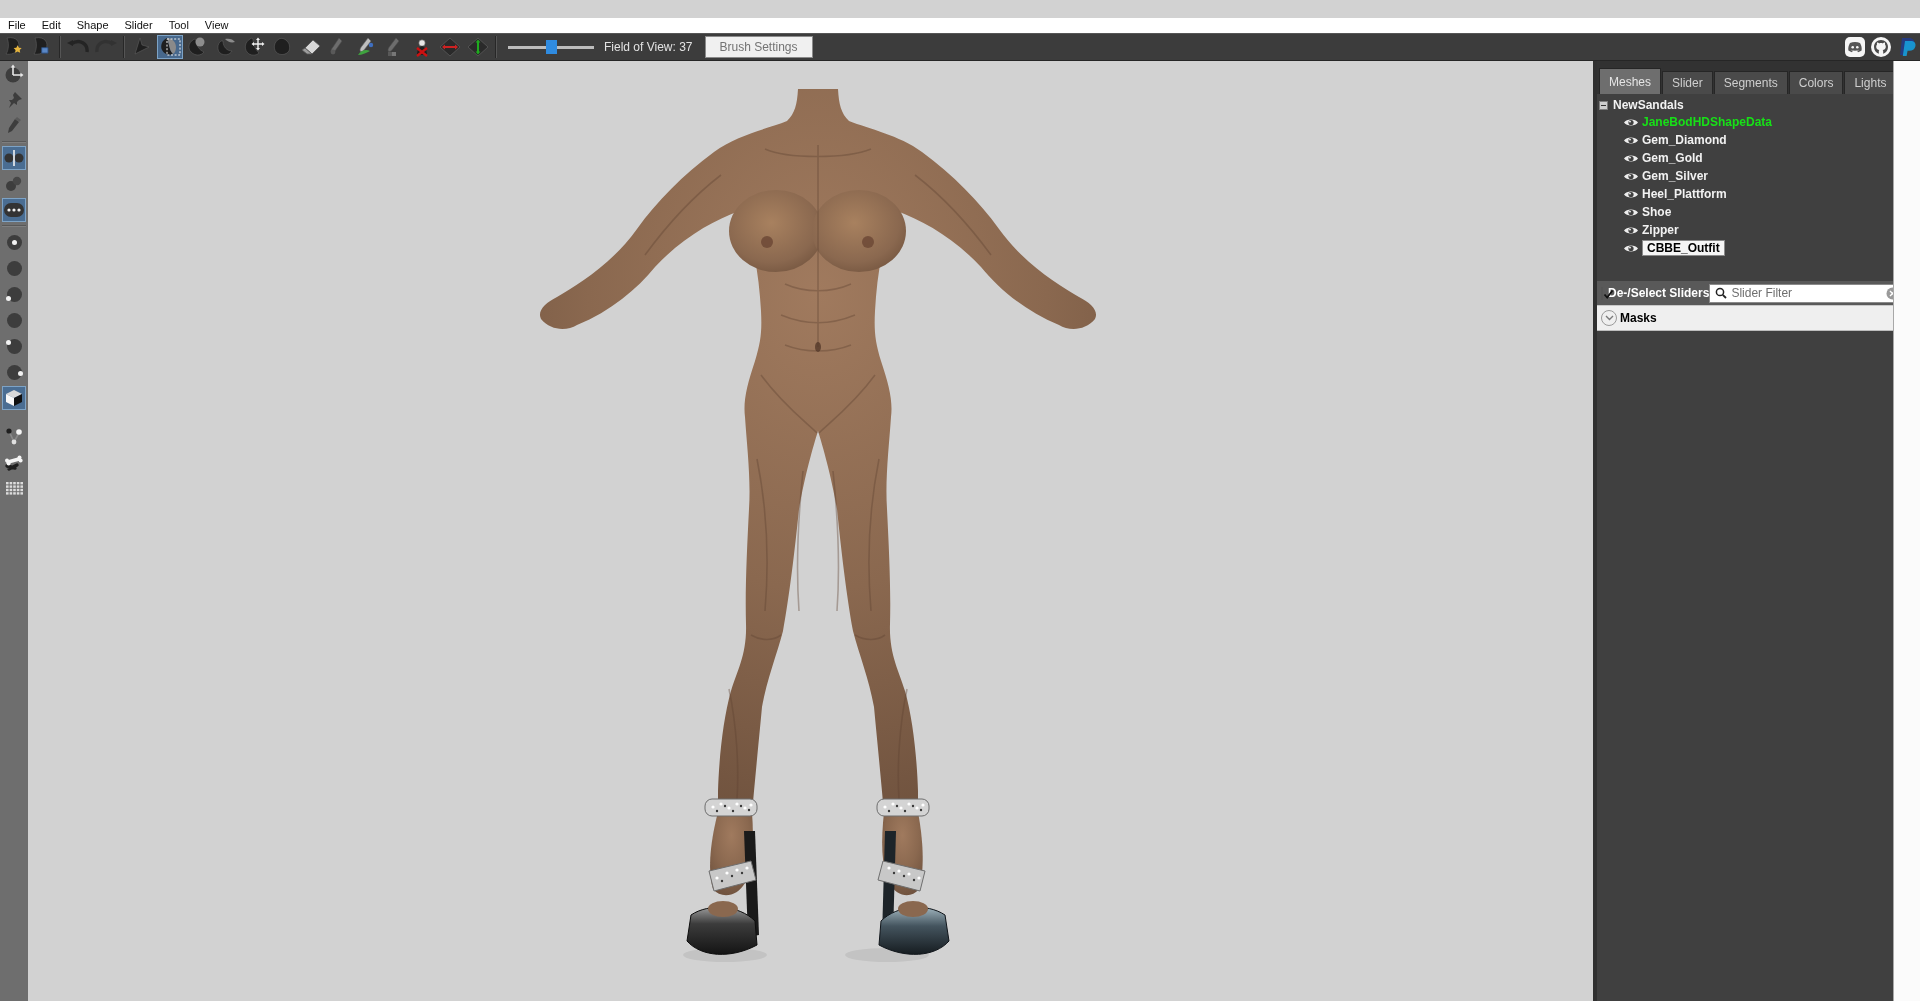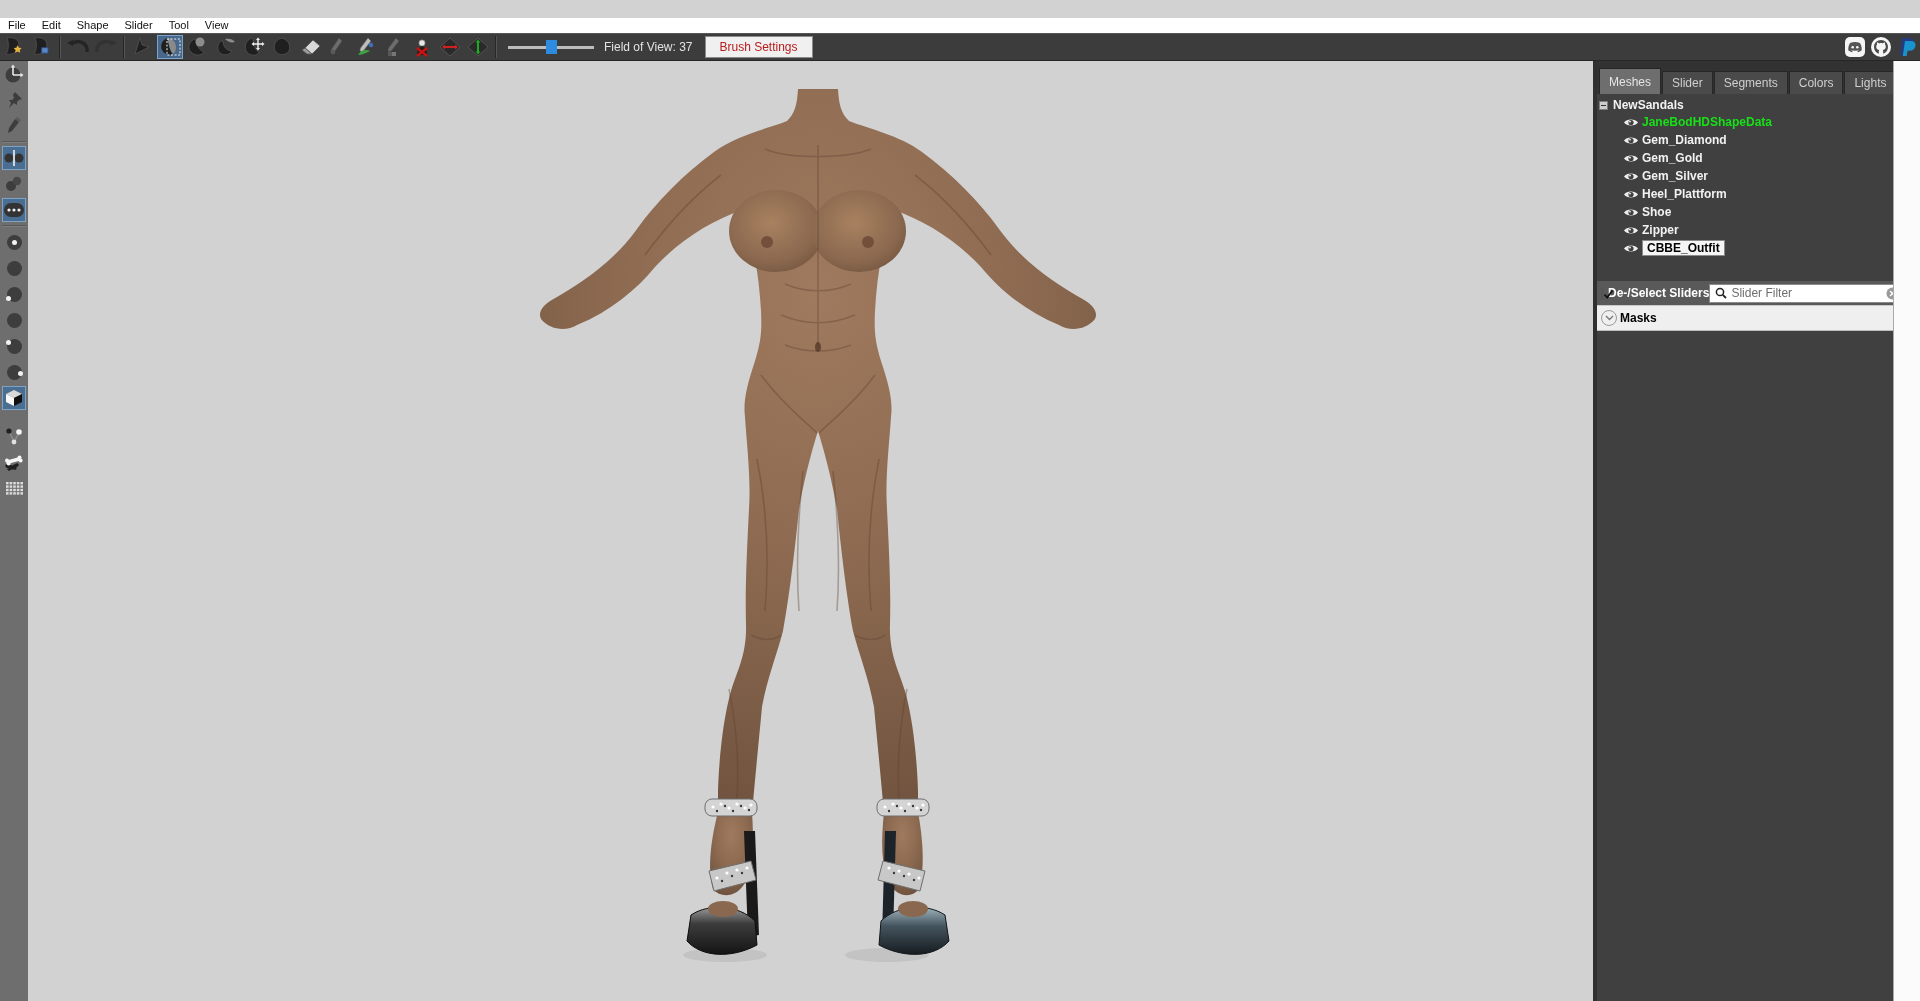--- a/index.html
+++ b/index.html
@@ -29,21 +29,21 @@
           justify-content:center; border:1px solid transparent; }
   .tbtn.sel { background:#47688c; border:1px solid #7da3c6; }
   .tbtn.dis { opacity:.38; }
   .tsep { width:2px; height:22px; margin:0 3px;
           background:linear-gradient(to right,#272727 50%,#555 50%); }
   .fov-slider { position:relative; width:86px; height:16px; margin:0 10px 0 8px; }
   .fov-slider .track { position:absolute; left:0; right:0; top:7px; height:3px; background:#bdbdbd; }
   .fov-slider .handle { position:absolute; left:38px; top:1px; width:11px; height:14px; background:#2f8be0; }
   .fov-label { font-size:12px; color:#e2e2e2; margin-right:12px; white-space:nowrap; }
   .brush-settings { height:22px; padding:0 14px; background:#f0f0f0; border:1px solid #8a8a8a;
-                    font-size:12px; color:#b91c1c; font-family:"Liberation Sans",sans-serif; }
+                    font-size:12px; color:#737373; font-family:"Liberation Sans",sans-serif; }
   .tb-spacer { flex:1; }
   .weblink { width:22px; height:22px; margin:0 2px; display:flex; align-items:center; justify-content:center; }
 
   
   .content { position:absolute; left:0; top:61px; width:1920px; height:940px; }
 
   
   .left-toolbar { position:absolute; left:0; top:0; width:28px; height:940px;
                   background:#6e6e6e; display:flex; flex-direction:column; align-items:center; }
   .ltbtn { width:24px; height:24px; margin:1px 0; display:flex; align-items:center;

